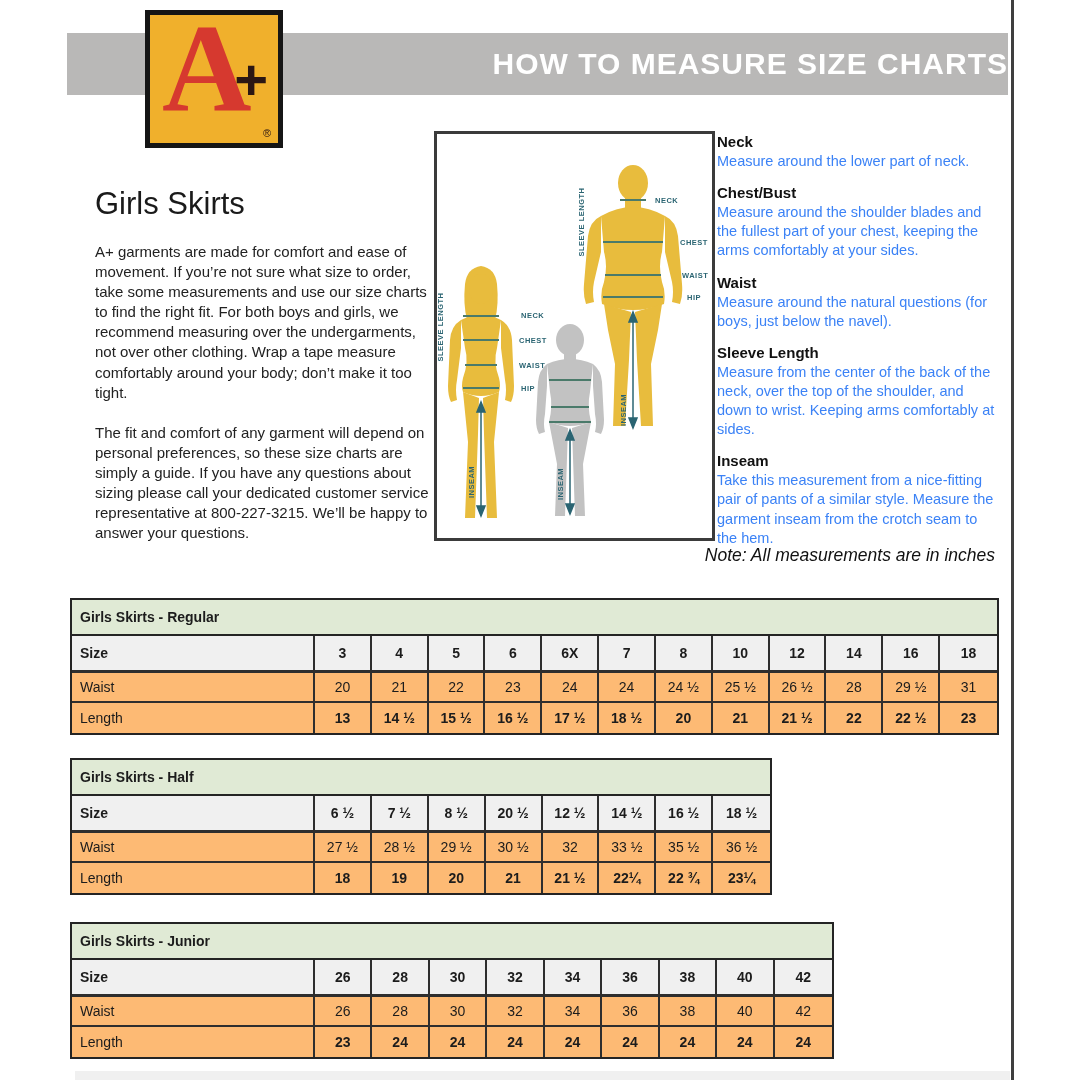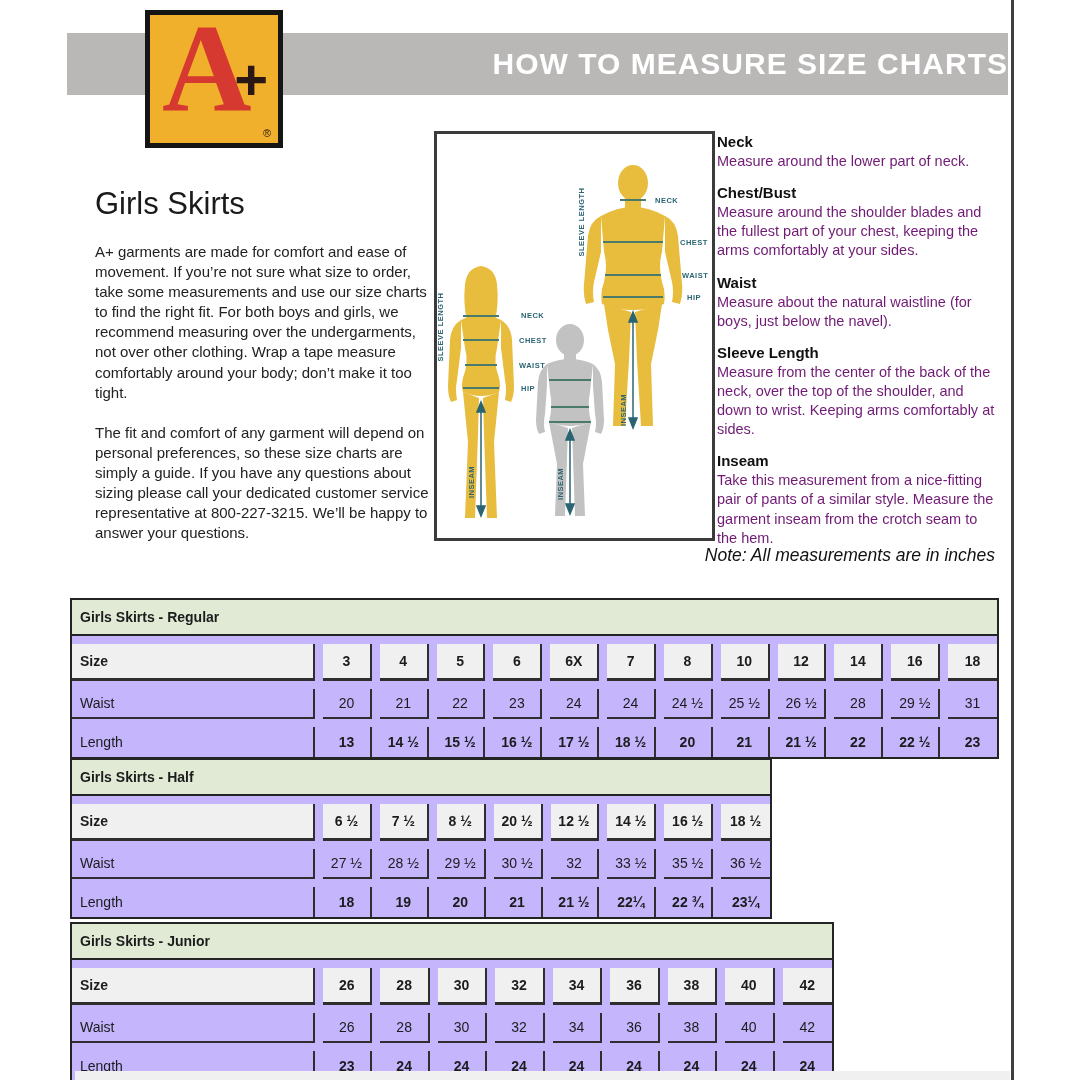--- a/index.html
+++ b/index.html
@@ -23,26 +23,26 @@
   .intro p{font-size:15px;line-height:1.34;margin:0 0 20px 0;color:#222;}
 
   
   .diagram-box{left:434px;top:131px;width:281px;height:410px;border:3px solid #3B3B3B;
                box-sizing:border-box;background:#fff;}
   .diagram-box svg{display:block;}
 
   
   .instructions{left:717px;top:133px;width:282px;}
   .instructions h3{font-size:15px;font-weight:bold;margin:0 0 2px 0;color:#111;}
-  .instructions p{font-size:14.5px;line-height:1.32;margin:0 0 13px 0;color:#701a75;}
+  .instructions p{font-size:14.5px;line-height:1.32;margin:0 0 13px 0;color:#3b82f6;}
 
   .note{left:560px;top:545px;width:435px;text-align:right;font-style:italic;font-size:17.5px;color:#111;}
 
   
-  .sizetable{position:absolute;display:grid;border:2px solid #242424;background:#c4b5fd;font-size:14px;gap:8px;}
+  .sizetable{position:absolute;display:grid;border:2px solid #242424;background:#fdba74;font-size:14px;}
   .tbl-title{grid-column:1/-1;background:#E0EAD5;border-bottom:2px solid #242424;
              font-weight:bold;display:flex;align-items:center;padding-left:8px;height:34px;}
   .cell{display:flex;align-items:center;justify-content:center;
         border-right:2px solid #2e2e2e;border-bottom:2px solid #2e2e2e;box-sizing:border-box;}
   .cell.rowlabel{justify-content:flex-start;padding-left:8px;}
   .cell.c-size{background:#F0F0F0;font-weight:bold;height:37px;border-bottom-width:3px;}
   .cell.c-val{height:30px;}
   .cell.col-last{border-right:none;}
   .cell.row-last{border-bottom:none;font-weight:bold;}
 
@@ -144,21 +144,21 @@
     </g>
   </svg>
 </div>
 
 <div class="abs instructions">
   <h3>Neck</h3>
   <p>Measure around the lower part of neck.</p>
   <h3>Chest/Bust</h3>
   <p>Measure around the shoulder blades and the fullest part of your chest, keeping the arms comfortably at your sides.</p>
   <h3>Waist</h3>
-  <p>Measure about the natural waistline (for boys, just below the navel).</p>
+  <p>Measure around the natural questions (for boys, just below the navel).</p>
   <h3>Sleeve Length</h3>
   <p>Measure from the center of the back of the neck, over the top of the shoulder, and down to wrist. Keeping arms comfortably at sides.</p>
   <h3>Inseam</h3>
   <p>Take this measurement from a nice-fitting pair of pants of a similar style. Measure the garment inseam from the crotch seam to the hem.</p>
 </div>
 
 <div class="abs note">Note: All measurements are in inches</div>
 
 <div id="tables-root">
     <div class="sizetable" style="left: 70px; top: 598px; width: 925px; grid-template-columns: 243px repeat(12, 1fr);">

